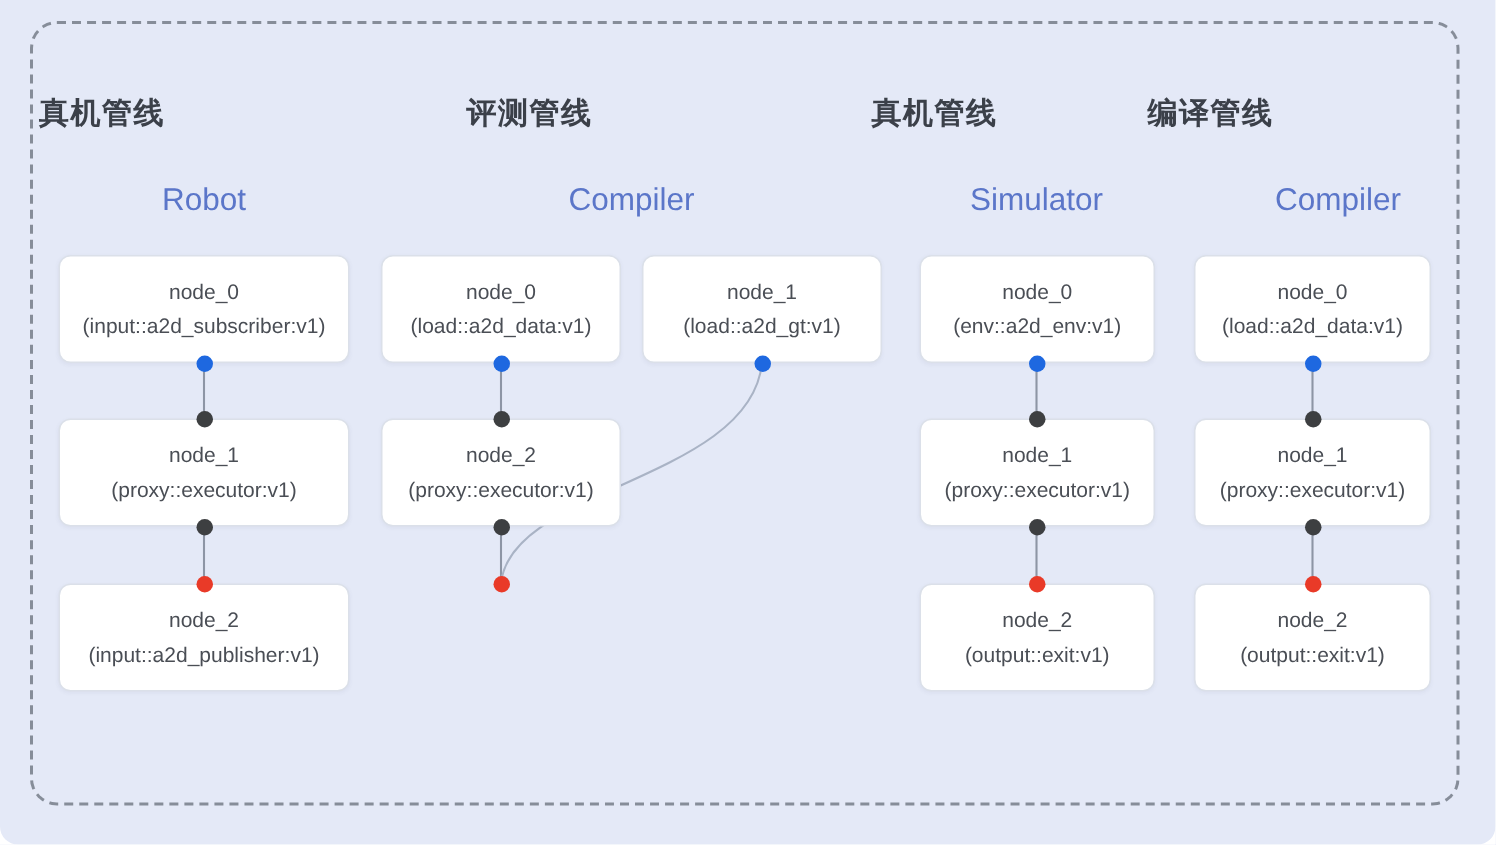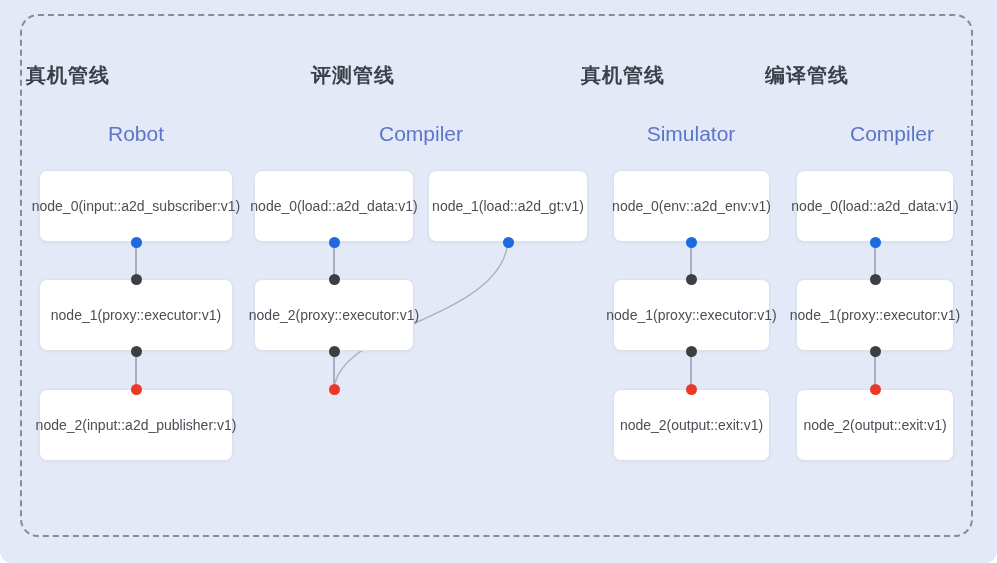--- a/index.html
+++ b/index.html
@@ -39,21 +39,21 @@
   .title-en{
     position:absolute;top:122px;width:220px;text-align:center;
     font-size:21px;font-weight:400;color:var(--title-en);z-index:2;
   }
   .node{
     position:absolute;height:72px;z-index:2;
     background:var(--node-bg);
     border:1px solid var(--node-border);
     border-radius:8px;
     box-shadow:0 1px 3px rgba(60,70,100,0.06);
-    display:flex;flex-direction:row;align-items:center;justify-content:center;
+    display:flex;flex-direction:column;align-items:center;justify-content:center;
     line-height:23px;
   }
   .node-name{font-size:14px;color:var(--node-text);}
   .node-type{font-size:14px;color:var(--node-text);white-space:nowrap;}
   .dot{
     position:absolute;width:11px;height:11px;border-radius:50%;z-index:3;
   }
   .dot-blue{background:var(--dot-blue);}
   .dot-dark{background:var(--dot-dark);}
   .dot-red{background:var(--dot-red);}

